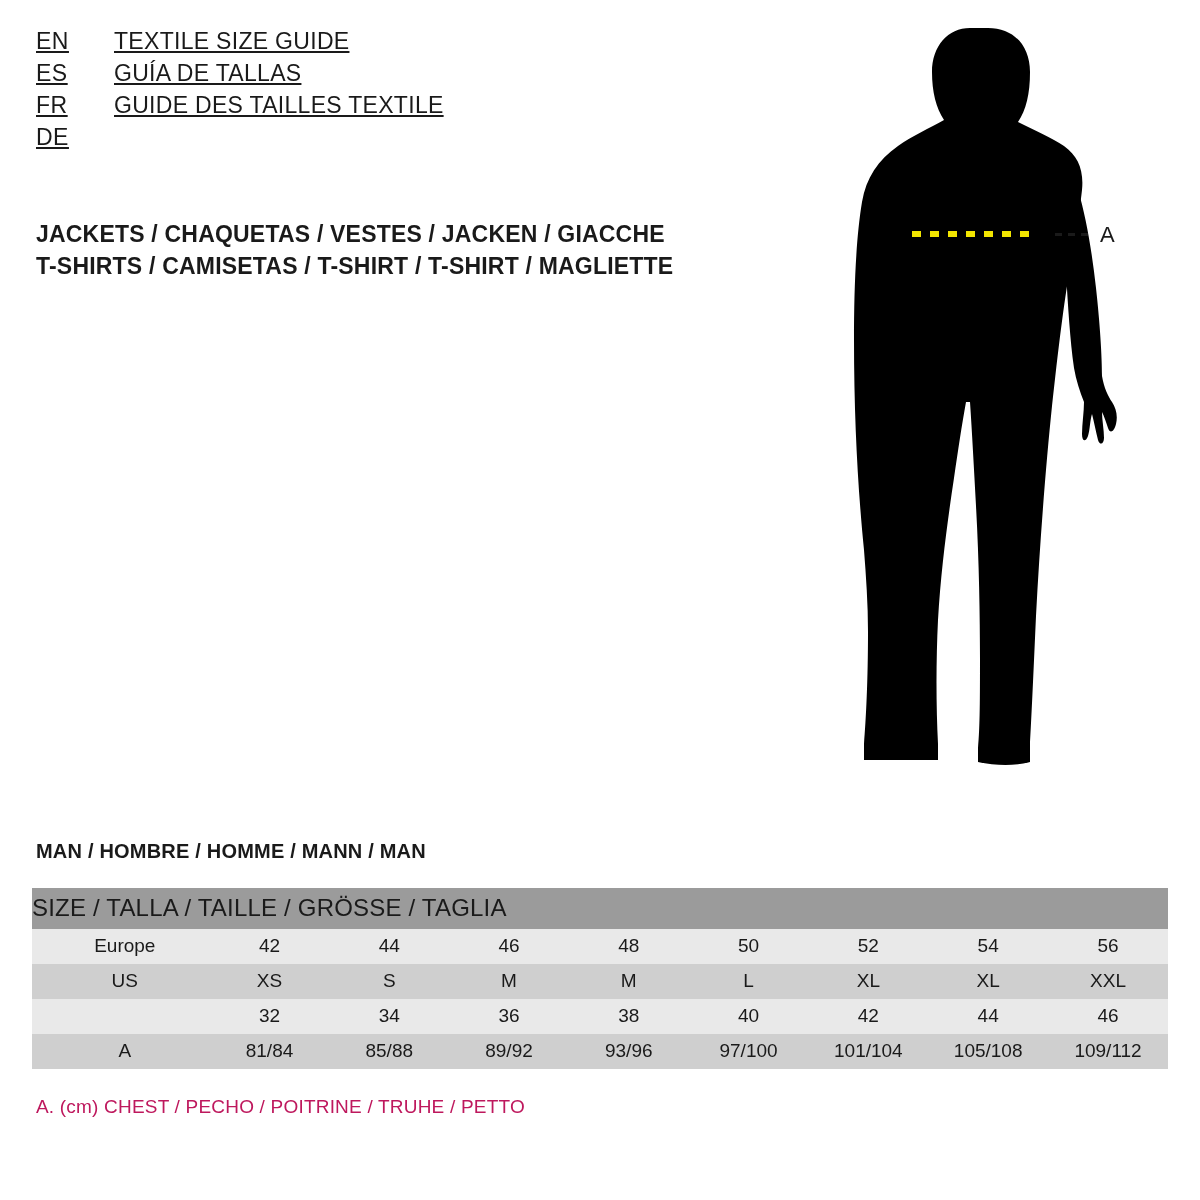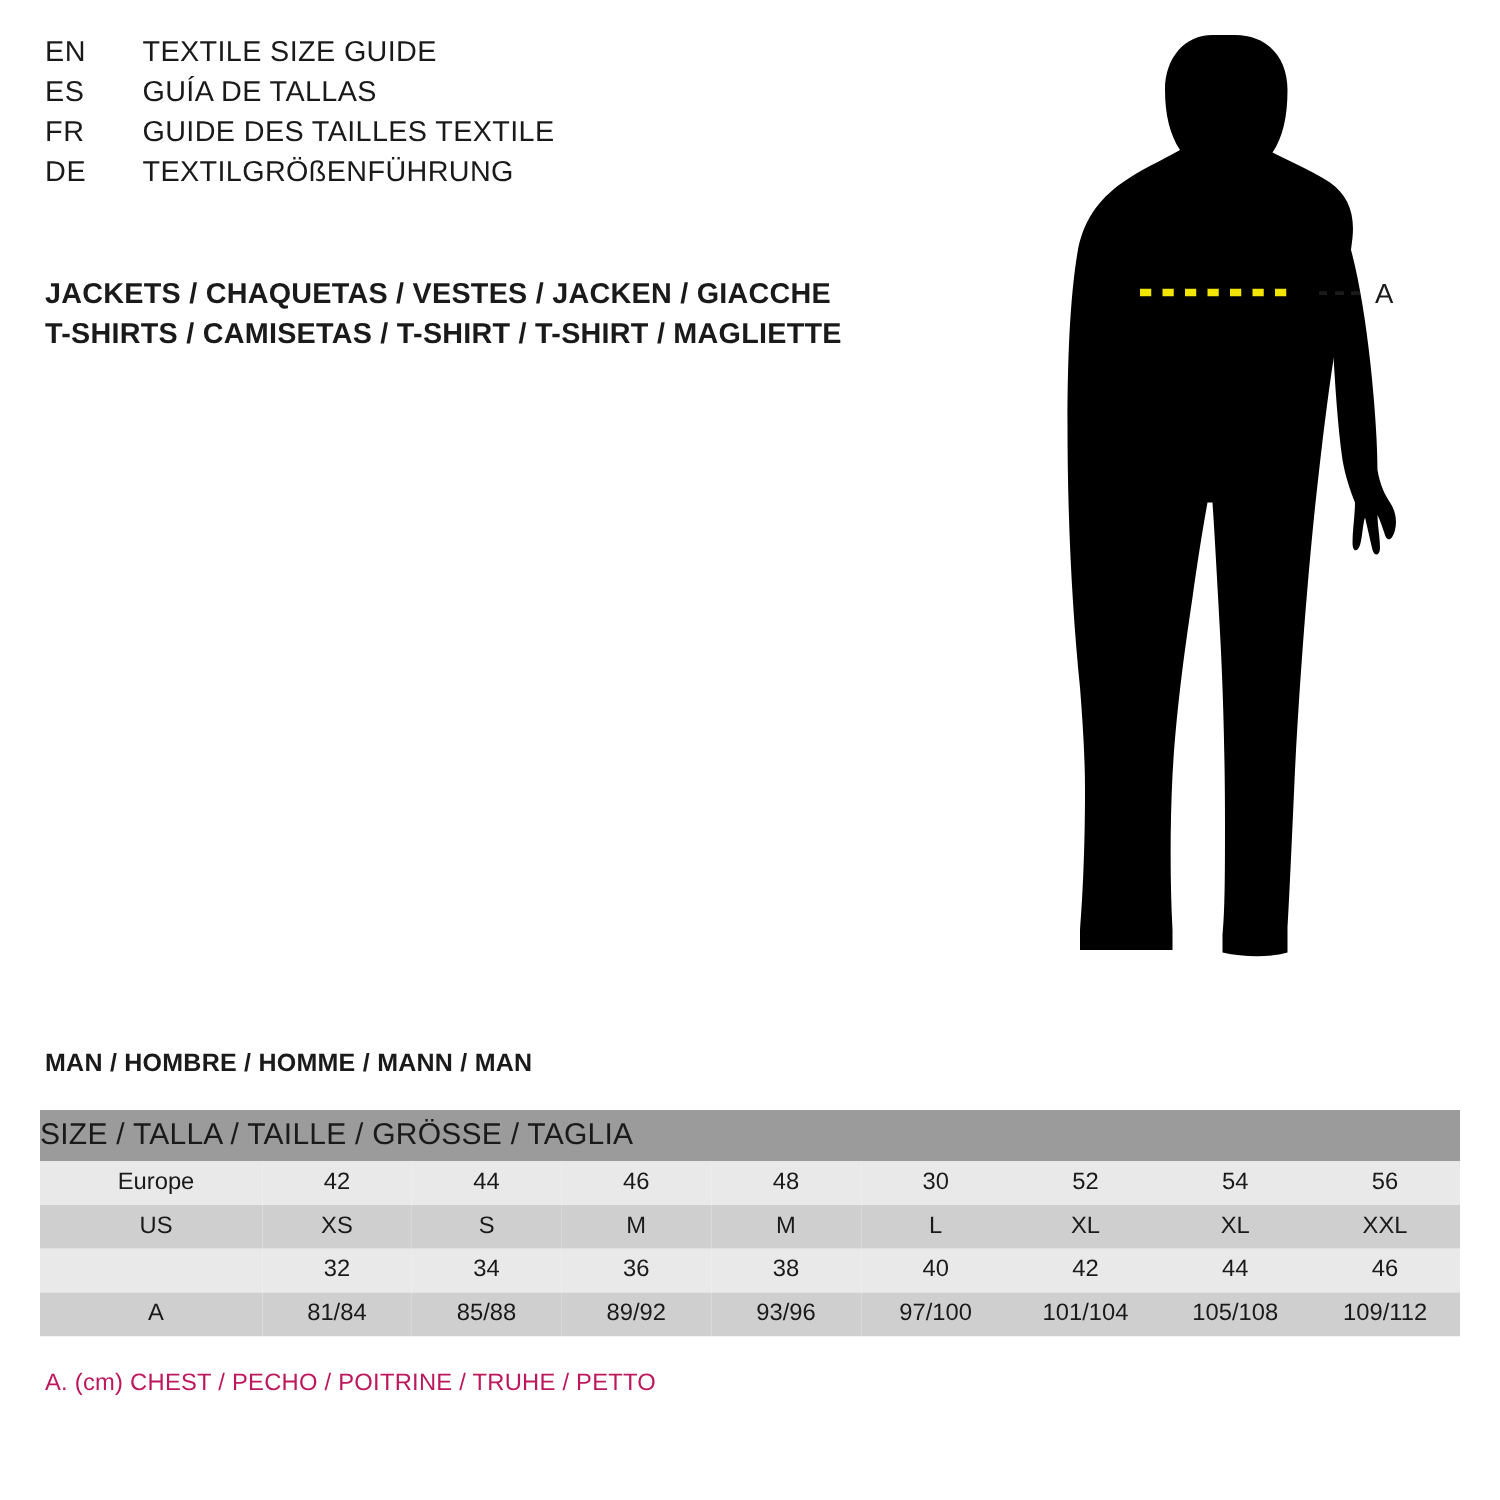--- a/index.html
+++ b/index.html
@@ -21,20 +21,21 @@
     width: 1200px;
     height: 1200px;
   }
 
   
   .lang-block {
     position: absolute;
     left: 36px;
     top: 28px;
     width: 700px;
+    text-decoration: underline;
   }
   .lang-row {
     display: flex;
     align-items: baseline;
     height: 32px;
   }
   .lang-code {
     width: 78px;
     font-size: 23px;
     letter-spacing: 0.5px;
@@ -151,21 +152,20 @@
     <div class="lang-row">
       <span class="lang-code">ES</span>
       <span class="lang-text">GUÍA DE TALLAS</span>
     </div>
     <div class="lang-row">
       <span class="lang-code">FR</span>
       <span class="lang-text">GUIDE DES TAILLES TEXTILE</span>
     </div>
     <div class="lang-row">
       <span class="lang-code">DE</span>
-      <span class="lang-text">TEXTILGRÖßENFÜHRUNG</span>
     </div>
   </div>
 
   <div class="categories">
     <div class="cat-line">JACKETS / CHAQUETAS / VESTES / JACKEN / GIACCHE</div>
     <div class="cat-line">T-SHIRTS / CAMISETAS / T-SHIRT / T-SHIRT / MAGLIETTE</div>
   </div>
 
   <div class="figure">
     <svg width="360" height="760" viewBox="0 0 360 760" xmlns="http://www.w3.org/2000/svg">
@@ -233,21 +233,21 @@
     <tbody>
       <tr class="row-head">
         <td colspan="9">SIZE / TALLA / TAILLE / GRÖSSE / TAGLIA</td>
       </tr>
       <tr class="row-light">
         <td class="col-label">Europe</td>
         <td class="cell">42</td>
         <td class="cell">44</td>
         <td class="cell">46</td>
         <td class="cell">48</td>
-        <td class="cell">30</td>
+        <td class="cell">50</td>
         <td class="cell">52</td>
         <td class="cell">54</td>
         <td class="cell">56</td>
       </tr>
       <tr class="row-dark">
         <td class="col-label">US</td>
         <td class="cell">XS</td>
         <td class="cell">S</td>
         <td class="cell">M</td>
         <td class="cell">M</td>

